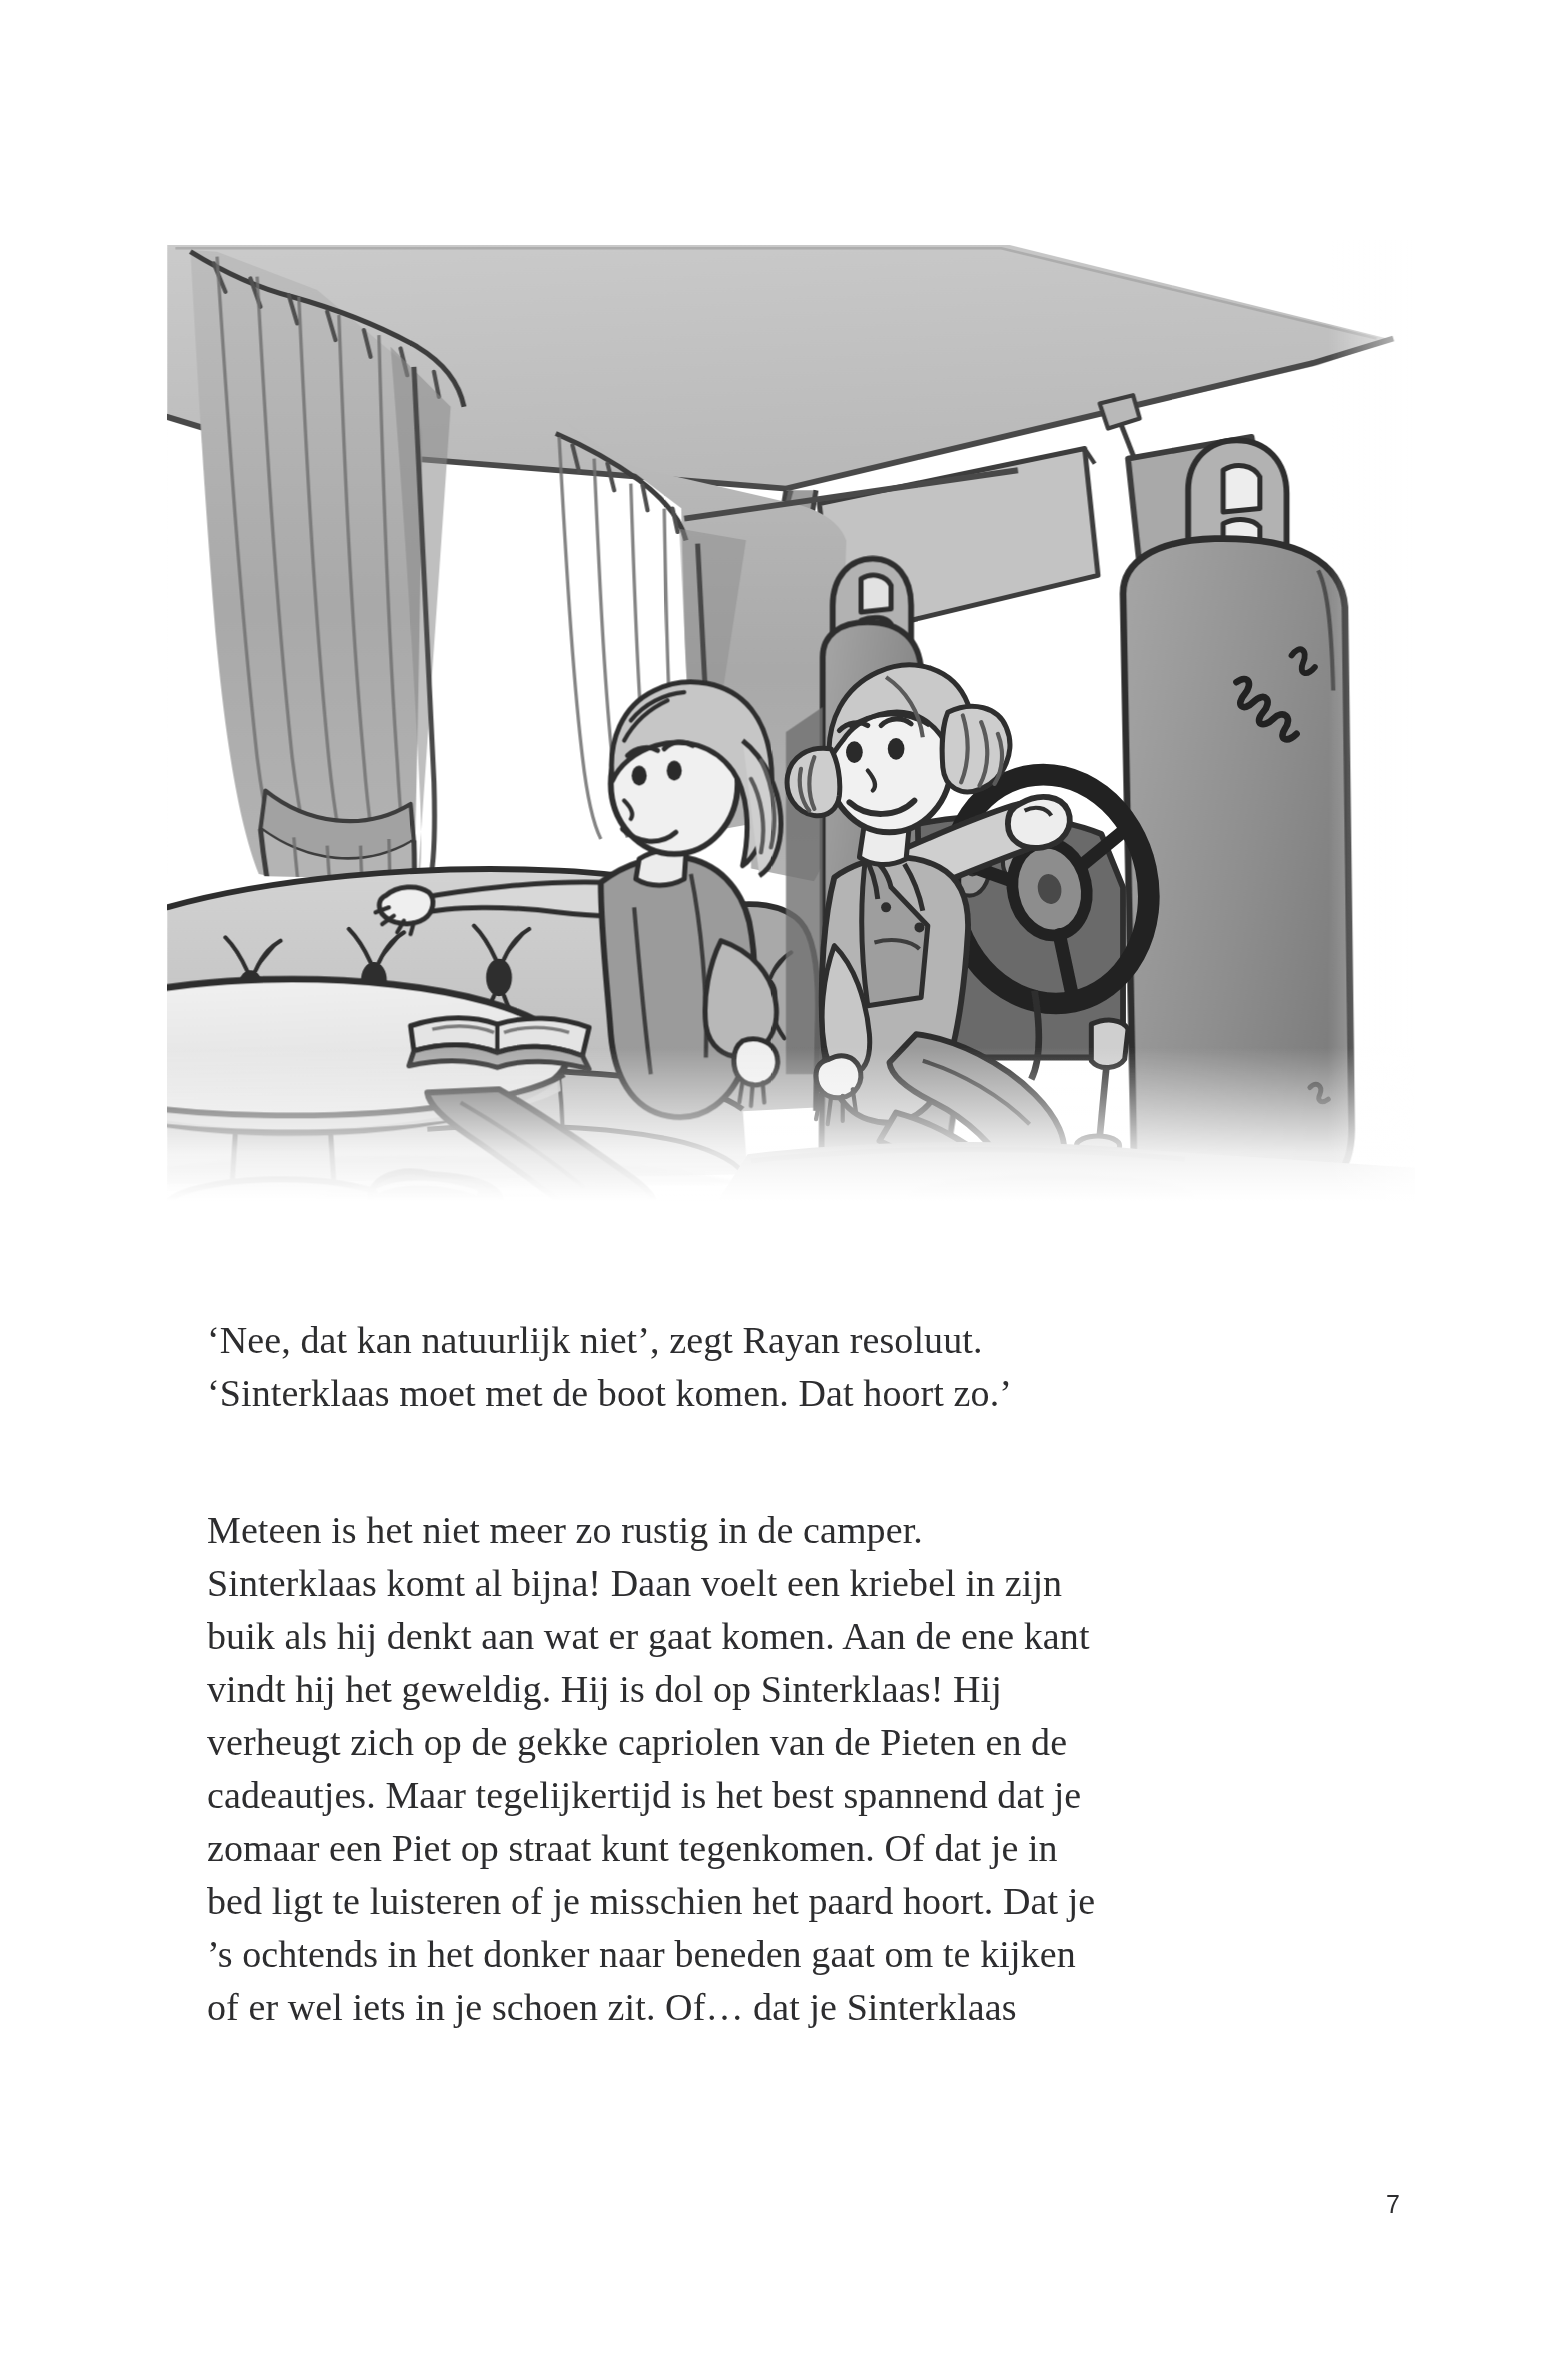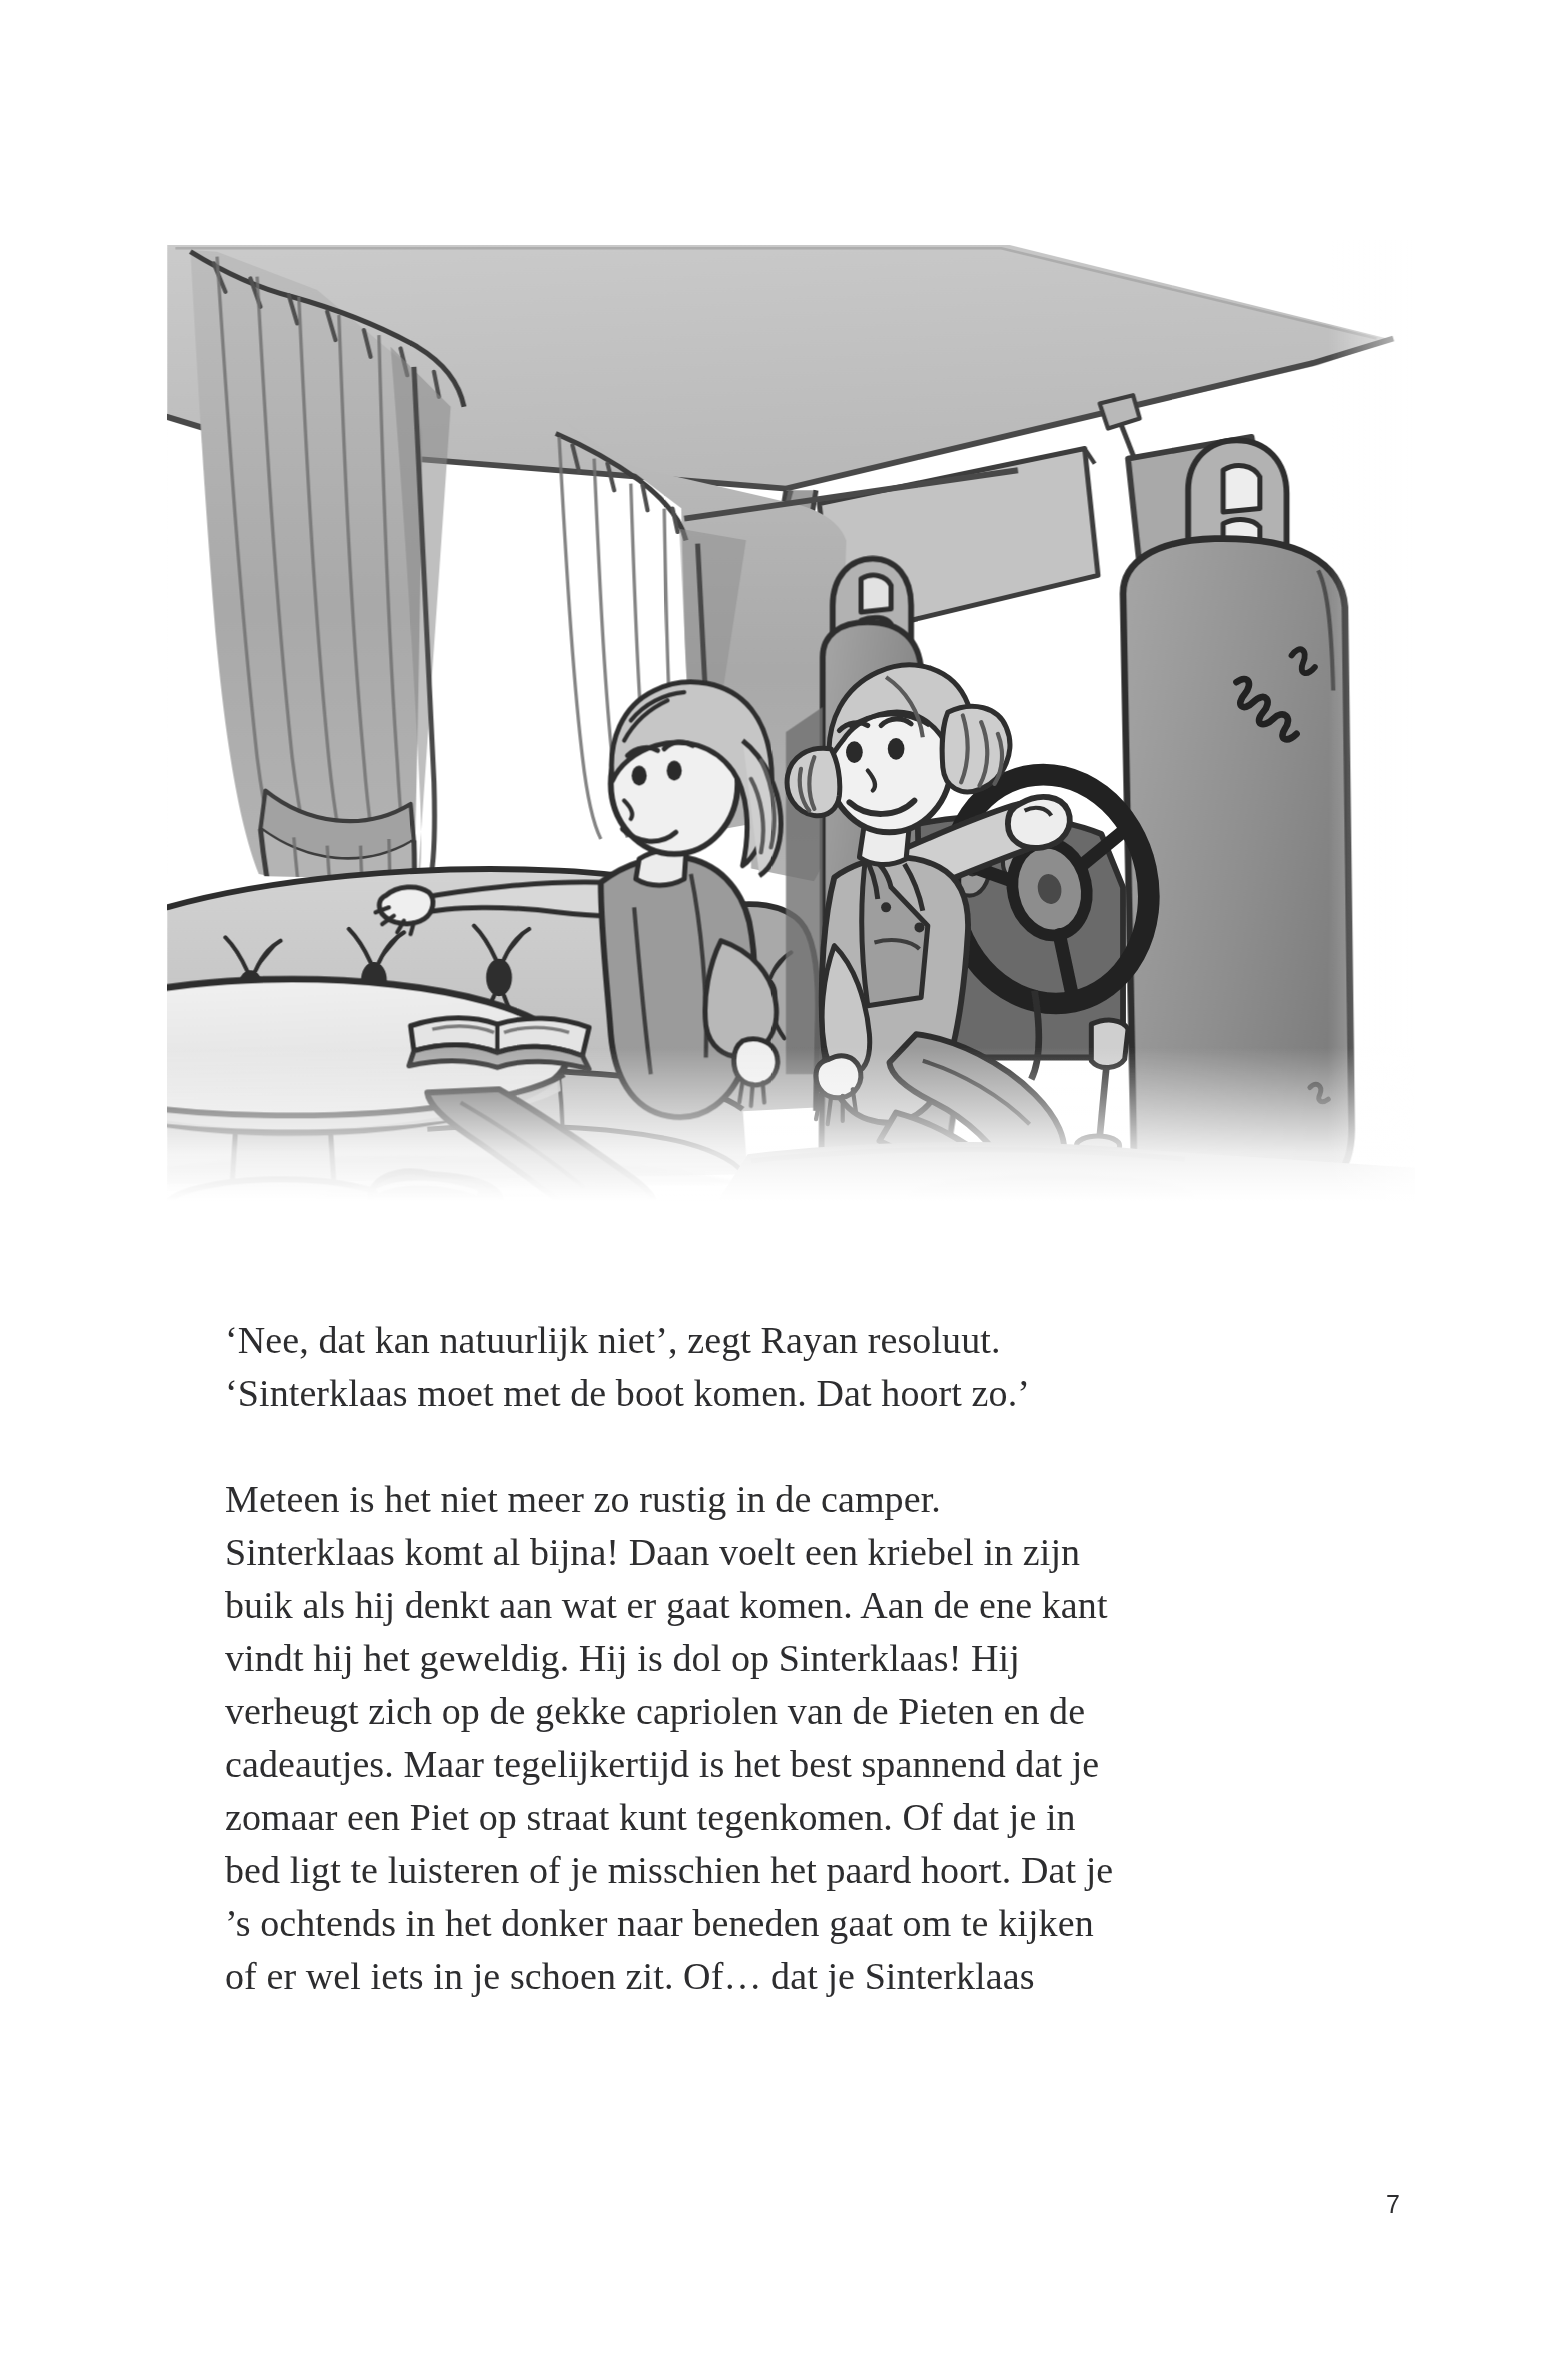--- a/index.html
+++ b/index.html
@@ -31,34 +31,34 @@
   }
   .illustration svg {
     display: block;
     width: 100%;
     height: 100%;
   }
 
   
   .textblock {
     position: absolute;
-    left: 225px;
+    left: 207px;
     top: 1314px;
     width: 1184px;
     color: #2d2d2f;
     font-size: 38px;
     line-height: 53px;
     letter-spacing: 0.1px;
   }
   .para {
     margin: 0;
     white-space: pre-line;
   }
   .para + .para {
-    margin-top: 53px;
+    margin-top: 84px;
   }
 
   
   .folio {
     position: absolute;
     left: 1368px;
     top: 2190px;
     width: 50px;
     text-align: center;
     font-family: "Liberation Sans", "DejaVu Sans", sans-serif;

